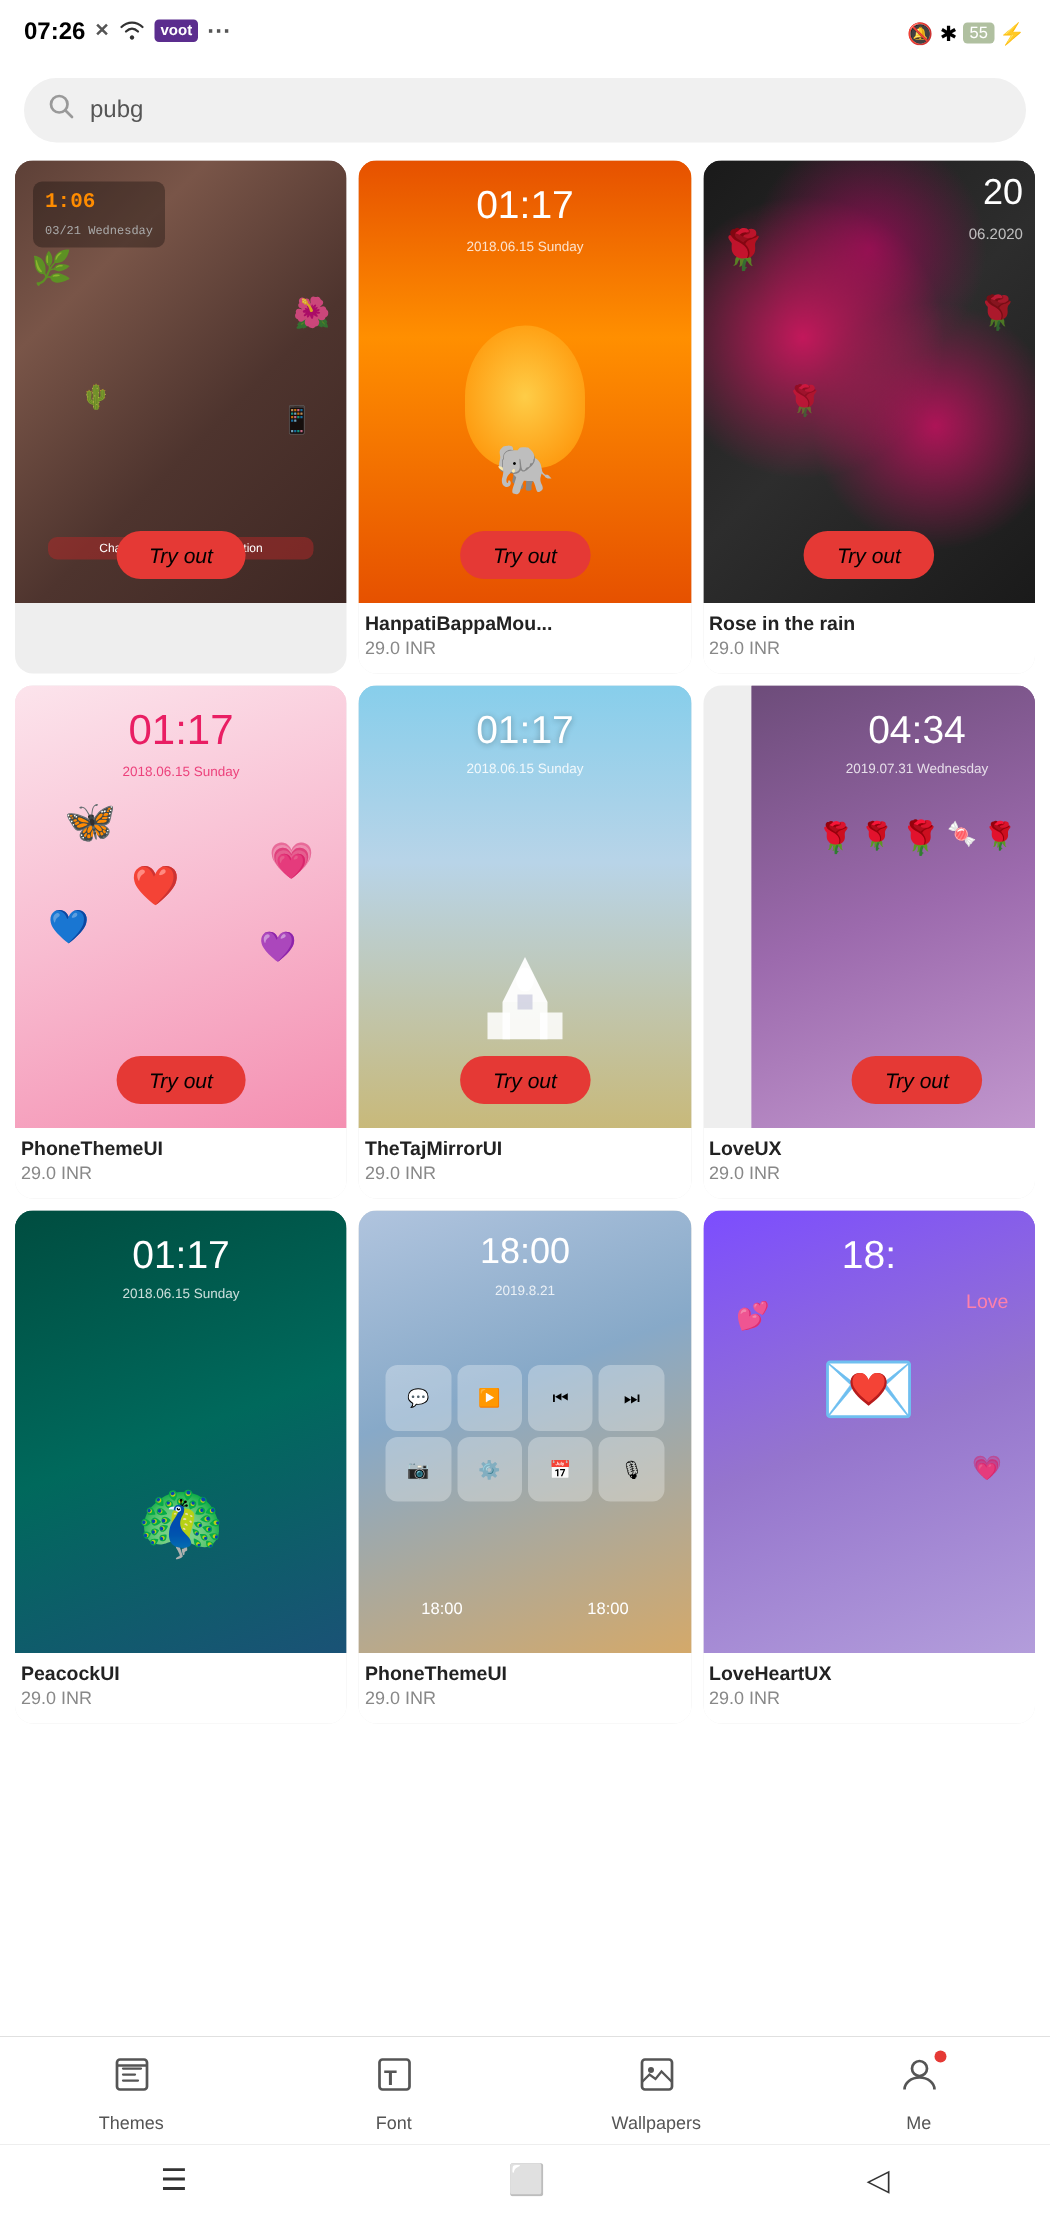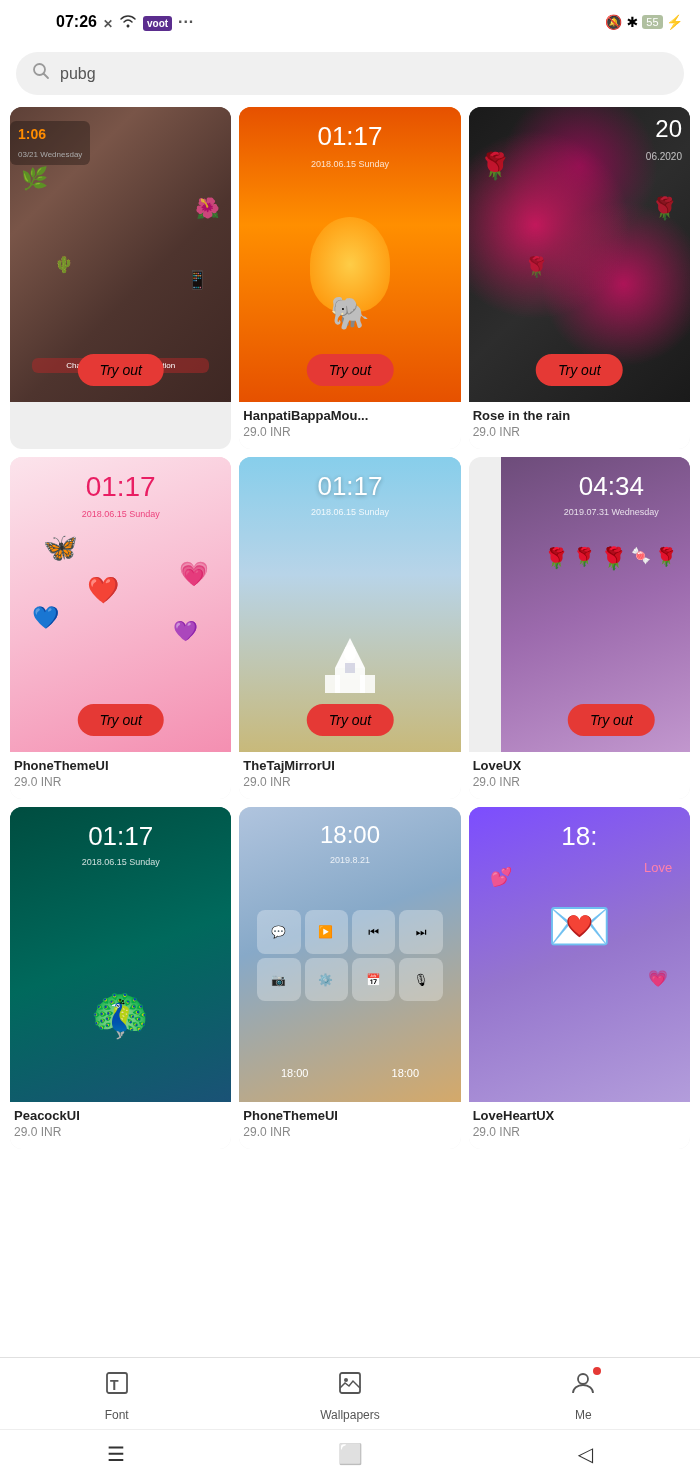--- a/index.html
+++ b/index.html
@@ -17,25 +17,24 @@
     .status-bar {
       display: flex;
       justify-content: space-between;
       align-items: center;
       padding: 8px 16px;
       background: #fff;
       height: 44px;
     }
     .status-left {
       display: flex;
-      align-items: flex-end;
+      align-items: flex-start;
       gap: 6px;
       font-size: 15px;
       font-weight: 600;
-      margin-left: 40px;
     }
     .status-right {
       display: flex;
       align-items: center;
       gap: 4px;
       font-size: 13px;
     }
     .battery-badge {
       background: #b0c0a0;
       color: #fff;
@@ -286,21 +285,21 @@
     </svg>
   </div>
   <span class="search-input-display">pubg</span>
 </div>
 
 <div class="themes-grid">
 
   <div class="theme-card">
     <div class="theme-image plant-shelf">
       <div style="position:absolute;top:0;left:0;right:0;bottom:0;background:linear-gradient(135deg,#5d4037 0%,#795548 25%,#4e342e 60%,#3e2723 100%);"></div>
-      <div class="clock-display" style="top:14px;left:0;">
+      <div class="clock-display" style="top:14px;left:12px;font-family:Liberation Mono, monospace;">
         <span class="clock-text" style="font-size:14px;">1:06</span><br>
         <span style="color:#aaa;font-size:8px;">03/21 Wednesday</span>
       </div>
       <div style="position:absolute;top:20%;left:5%;font-size:22px;opacity:0.9;">🌿</div>
       <div style="position:absolute;top:30%;right:5%;font-size:20px;opacity:0.8;">🌺</div>
       <div style="position:absolute;top:50%;left:20%;font-size:16px;opacity:0.7;">🌵</div>
       <div style="position:absolute;top:55%;right:10%;font-size:18px;opacity:0.7;">📱</div>
       <div style="position:absolute;bottom:10%;left:10%;right:10%;background:rgba(180,40,40,0.5);border-radius:6px;padding:3px 6px;font-size:8px;color:#fff;text-align:center;">Change background animation</div>
       <button class="try-out-btn">Try out</button>
     </div>
@@ -461,20 +460,30 @@
     </div>
   </div>
 
 </div>
 
 <div class="nav-spacer"></div>
 
 <nav class="bottom-nav">
 
 
+  <div class="nav-item">
+    <div class="nav-icon">
+      <svg width="28" height="28" viewBox="0 0 28 28" fill="none">
+        <rect x="4" y="4" width="20" height="20" rx="2" stroke="#555" stroke-width="1.8" fill="none"></rect>
+        <path d="M8 10H20M8 14H16M8 18H18" stroke="#555" stroke-width="1.5" stroke-linecap="round"></path>
+        <path d="M4 8H24" stroke="#555" stroke-width="1.8"></path>
+      </svg>
+    </div>
+    <span class="nav-label">Themes</span>
+  </div>
 
   <div class="nav-item">
     <div class="nav-icon">
       <svg width="28" height="28" viewBox="0 0 28 28" fill="none">
         <rect x="4" y="4" width="20" height="20" rx="2" stroke="#555" stroke-width="1.8" fill="none"></rect>
         <text x="7" y="21" font-size="14" font-weight="bold" fill="#555" font-family="Arial">T</text>
       </svg>
     </div>
     <span class="nav-label">Font</span>
   </div>

